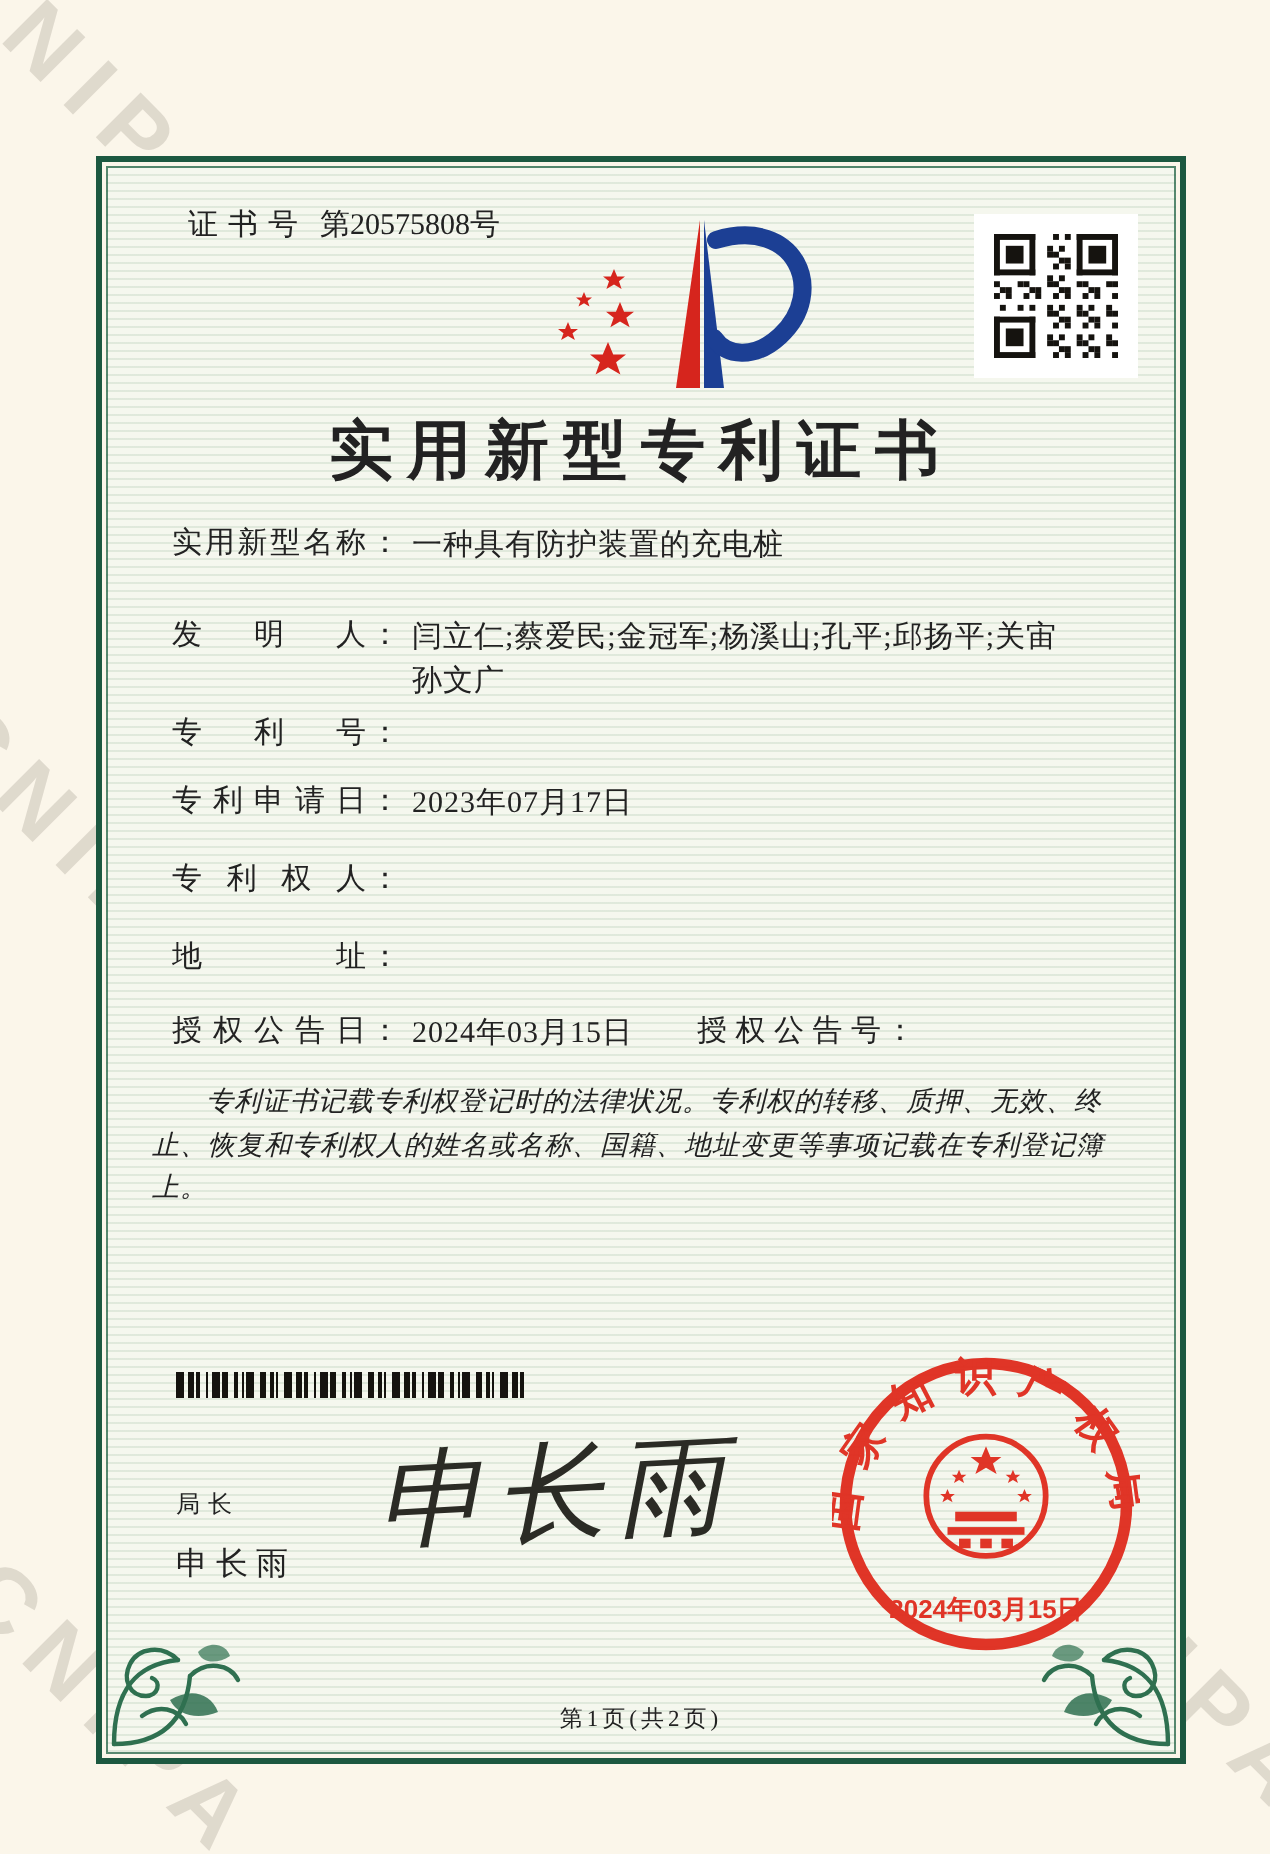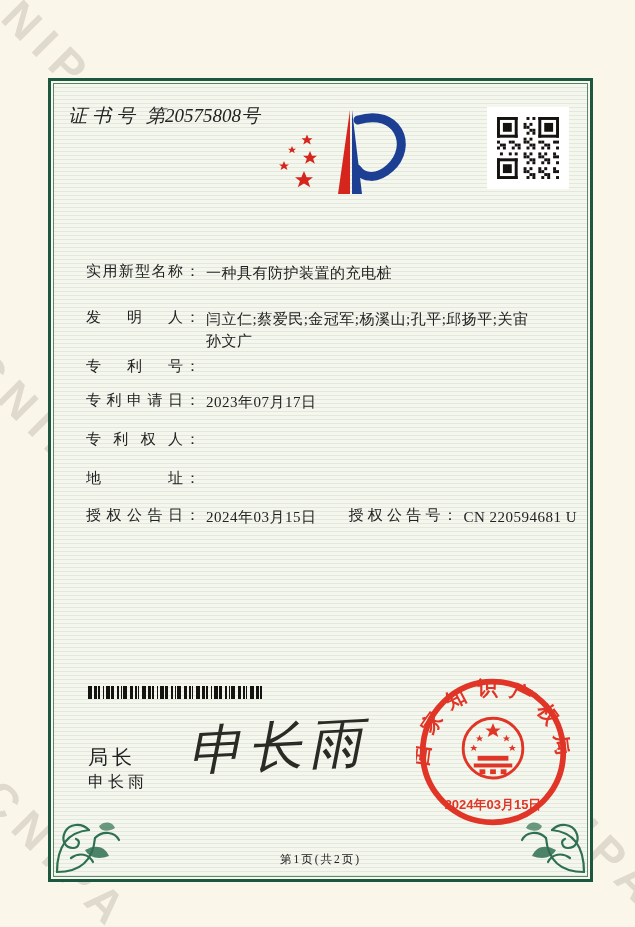--- a/index.html
+++ b/index.html
@@ -11,21 +11,21 @@
       transform:rotate(45deg);white-space:nowrap;pointer-events:none;}
   .wm.f{color:rgba(160,152,138,.18);}
   
   .frame{position:absolute;z-index:2;left:48px;top:78px;width:545px;height:804px;
          box-sizing:border-box;border:3px solid #1c5840;background:#fbf6ea;}
   .frame-inner{position:absolute;inset:2px;border:1px solid rgba(35,100,70,.75);
          background-color:#f5f7ee;
          background-image:repeating-linear-gradient(0deg, rgba(110,160,120,.16) 0 1px, transparent 1px 4px);}
   .content{position:absolute;inset:0;z-index:3;}
   
-  .certno{position:absolute;left:68px;top:103px;font-size:19px;font-style:italic;}
+  .certno{position:absolute;left:94px;top:103px;font-size:15px;}
   .certno .pre{letter-spacing:5px;margin-right:6px;}
   .logo{position:absolute;left:262px;top:106px;}
   .qr{position:absolute;left:487px;top:107px;width:82px;height:82px;background:#fff;
       display:flex;align-items:center;justify-content:center;}
   .title{position:absolute;left:48px;top:204px;width:545px;text-align:center;
          font-size:32px;font-weight:bold;letter-spacing:7px;}
   
   .row{position:absolute;left:86px;display:flex;font-size:15px;align-items:flex-start;}
   .lbl{width:97px;display:flex;justify-content:space-between;flex:none;}
   .lbl2{width:92px;display:flex;justify-content:space-between;flex:none;}
@@ -35,21 +35,21 @@
   .r-pat{top:430px;} .r-adr{top:469px;} .r-grt{top:506px;}
   .pair2{display:flex;margin-left:32px;}
   
   .paras{position:absolute;left:76px;top:540px;width:484px;}
   .paras p{margin:0 0 9px;font-size:13.5px;line-height:21.5px;text-indent:2em;
            font-style:italic;letter-spacing:.5px;}
   
   .barcode{position:absolute;left:88px;top:686px;width:176px;height:13px;white-space:nowrap;overflow:hidden;}
   .barcode i{display:inline-block;height:100%;background:#15130f;vertical-align:top;}
   
-  .officer-title{position:absolute;left:88px;top:744px;font-size:20px;letter-spacing:4px;
+  .officer-title{position:absolute;left:88px;top:744px;font-size:12px;letter-spacing:4px;
       font-family:Liberation Sans, sans-serif;}
   .officer-name{position:absolute;left:88px;top:772px;font-size:16px;letter-spacing:4px;
       font-family:"Liberation Sans","DejaVu Sans",sans-serif;}
   .signature{position:absolute;left:188px;top:702px;width:180px;font-size:54px;font-style:italic;
       letter-spacing:6px;color:#2b2b25;transform:rotate(-3deg);line-height:90px;}
   
   .seal{position:absolute;left:416px;top:675px;width:154px;height:154px;opacity:.95;}
   
   .pageno{position:absolute;left:48px;top:852px;width:545px;text-align:center;
           font-size:11.5px;letter-spacing:2px;}
@@ -213,20 +213,21 @@
           <rect x="57" y="54" width="3" height="3" fill="#15130f"></rect>
           <rect x="60" y="24" width="3" height="3" fill="#15130f"></rect>
           <rect x="60" y="30" width="3" height="3" fill="#15130f"></rect>
           <rect x="60" y="39" width="3" height="3" fill="#15130f"></rect>
           <rect x="60" y="45" width="3" height="3" fill="#15130f"></rect>
           <rect x="60" y="54" width="3" height="3" fill="#15130f"></rect>
           <rect x="60" y="60" width="3" height="3" fill="#15130f"></rect>
         </svg>
     </div>
 
+    <div class="title">实用新型专利证书</div>
 
     <div class="row r-name">
       <span class="lbl justify-label">
           <span>实</span>
           <span>用</span>
           <span>新</span>
           <span>型</span>
           <span>名</span>
           <span>称</span>
         </span>
@@ -298,25 +299,25 @@
       <span class="val">2024年03月15日</span>
       <span class="pair2">
         <span class="lbl2 justify-label">
             <span>授</span>
             <span>权</span>
             <span>公</span>
             <span>告</span>
             <span>号</span>
           </span>
           <span class="colon">：</span>
-        <span class="val">CN 220594681 U</span>
       </span>
     </div>
 
     <div class="paras">
+      <p>专利证书记载专利权登记时的法律状况。专利权的转移、质押、无效、终止、恢复和专利权人的姓名或名称、国籍、地址变更等事项记载在专利登记簿上。</p>
     </div>
 
     <div class="barcode"><i style="width: 4px; margin-right: 2px;"></i><i style="width: 3px; margin-right: 1px;"></i><i style="width: 2px; margin-right: 3px;"></i><i style="width: 1px; margin-right: 2px;"></i><i style="width: 4px; margin-right: 1px;"></i><i style="width: 3px; margin-right: 3px;"></i><i style="width: 2px; margin-right: 2px;"></i><i style="width: 1px; margin-right: 1px;"></i><i style="width: 4px; margin-right: 3px;"></i><i style="width: 3px; margin-right: 2px;"></i><i style="width: 2px; margin-right: 1px;"></i><i style="width: 1px; margin-right: 3px;"></i><i style="width: 4px; margin-right: 2px;"></i><i style="width: 3px; margin-right: 1px;"></i><i style="width: 2px; margin-right: 3px;"></i><i style="width: 1px; margin-right: 2px;"></i><i style="width: 4px; margin-right: 1px;"></i><i style="width: 3px; margin-right: 3px;"></i><i style="width: 2px; margin-right: 2px;"></i><i style="width: 1px; margin-right: 1px;"></i><i style="width: 4px; margin-right: 3px;"></i><i style="width: 3px; margin-right: 2px;"></i><i style="width: 2px; margin-right: 1px;"></i><i style="width: 1px; margin-right: 3px;"></i><i style="width: 4px; margin-right: 2px;"></i><i style="width: 3px; margin-right: 1px;"></i><i style="width: 2px; margin-right: 3px;"></i><i style="width: 1px; margin-right: 2px;"></i><i style="width: 4px; margin-right: 1px;"></i><i style="width: 3px; margin-right: 3px;"></i><i style="width: 2px; margin-right: 2px;"></i><i style="width: 1px; margin-right: 1px;"></i><i style="width: 4px; margin-right: 3px;"></i><i style="width: 3px; margin-right: 2px;"></i><i style="width: 2px; margin-right: 1px;"></i><i style="width: 1px; margin-right: 3px;"></i><i style="width: 4px; margin-right: 2px;"></i><i style="width: 3px; margin-right: 1px;"></i><i style="width: 2px; margin-right: 3px;"></i></div>
 
     <div class="officer-title">局长</div>
     <div class="officer-name">申长雨</div>
     <div class="signature">申长雨</div>
 
     <svg class="seal" viewBox="0 0 160 160">
       <circle cx="80" cy="80" r="73" fill="none" stroke="#df2b1d" stroke-width="6"></circle>

